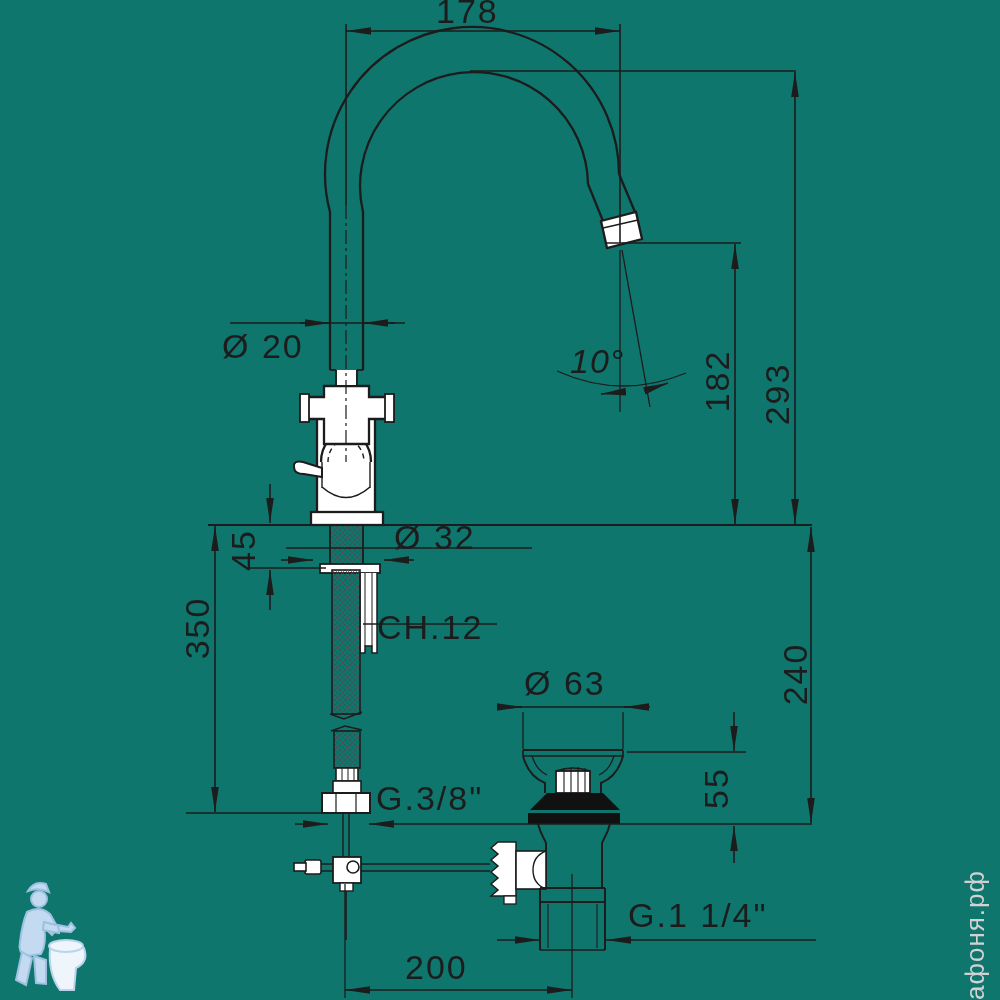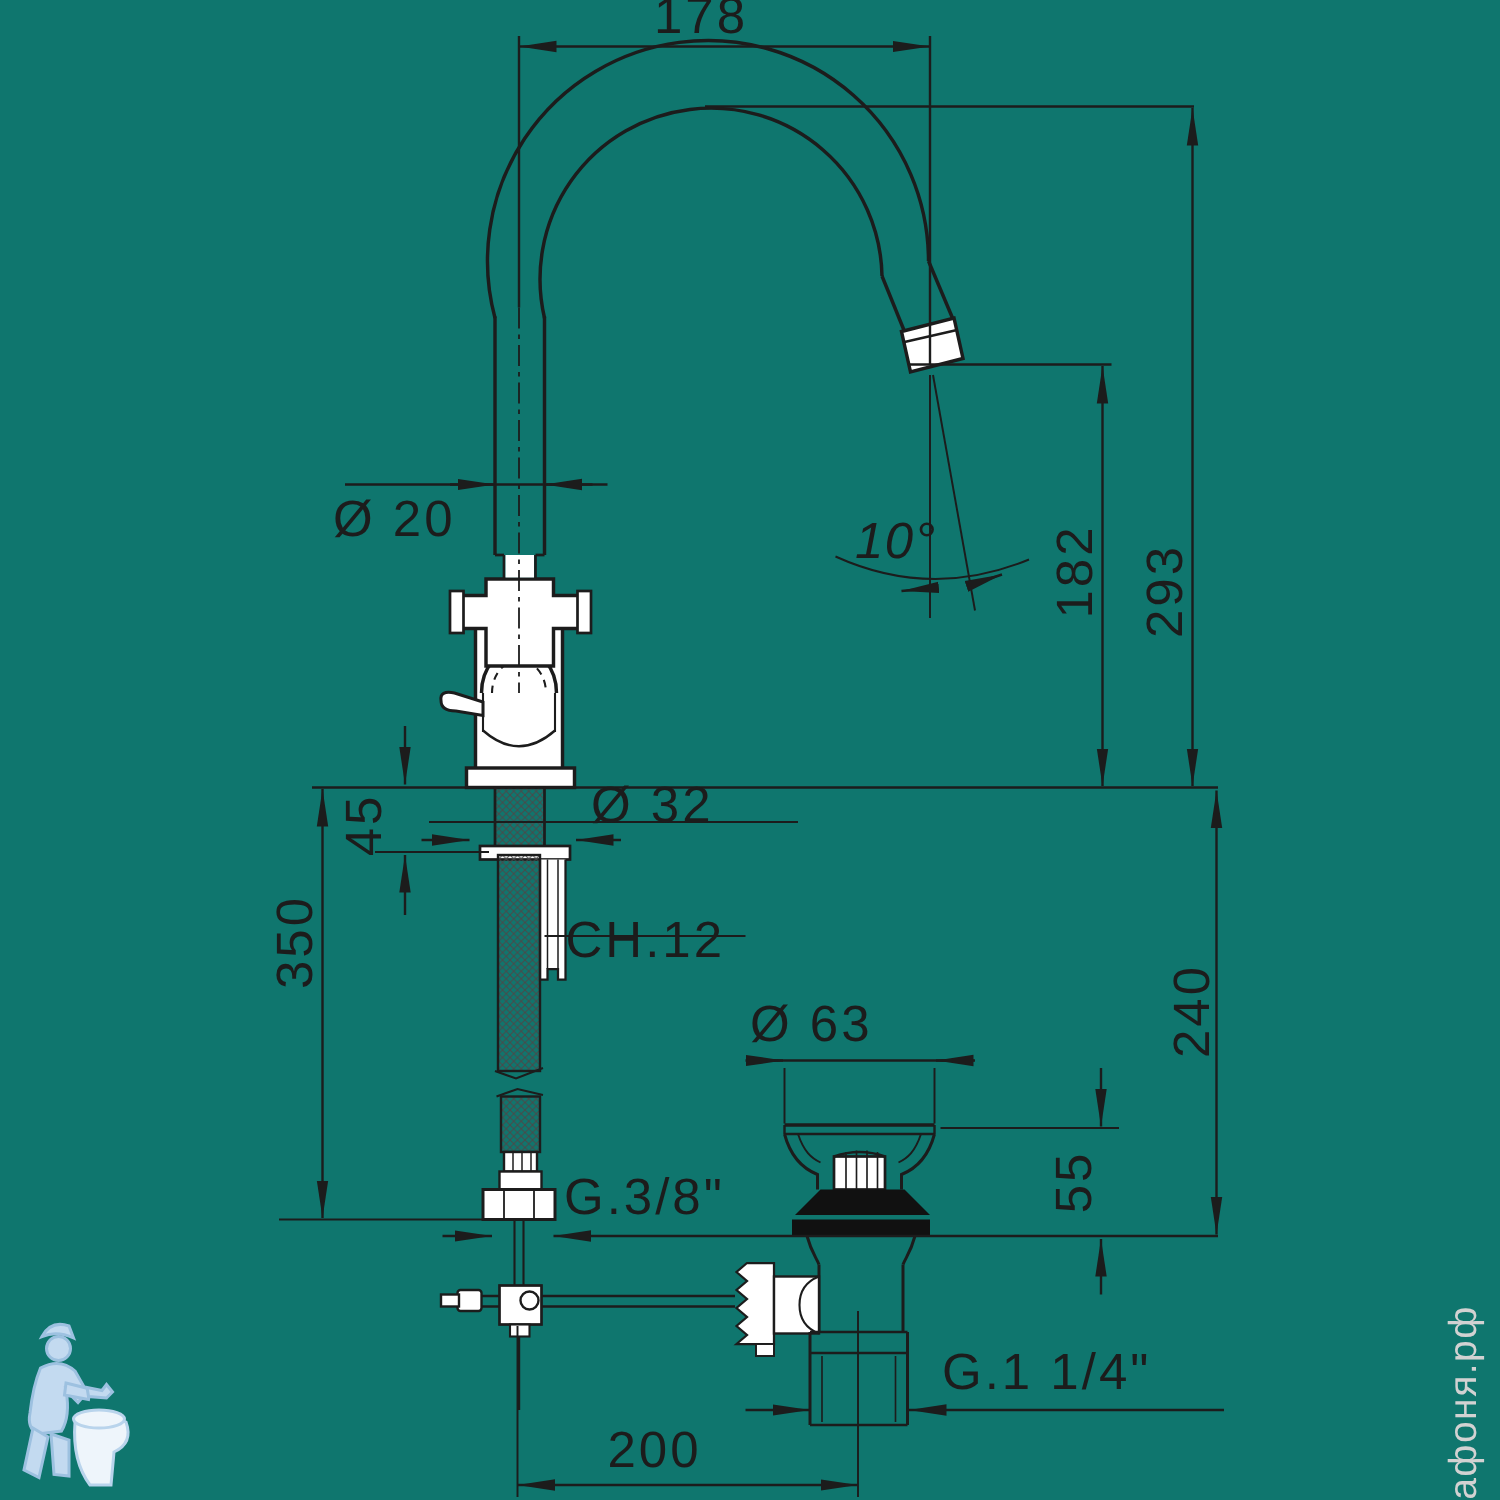--- a/index.html
+++ b/index.html
@@ -218,21 +218,21 @@
     <line x1="572" y1="874" x2="572" y2="998" stroke-width="1.3"></line>
     <line x1="345" y1="990" x2="572" y2="990" marker-start="url(#arr)" marker-end="url(#arr)"></line>
   </g>
 </svg>
 
 <div class="lab" style="left:436px;top:-6px;">178</div>
 <div class="lab" style="left:222px;top:281px;margin-top:48px;">Ø 20</div>
 <div class="lab it" style="left:570px;top:344px;">10°</div>
 <div class="lab" style="left:394px;top:520px;text-align:right;">Ø 32</div>
 <div class="lab" style="left:377px;top:585px;margin-top:25px;">CH.12</div>
-<div class="lab" style="left:500px;top:666px;">Ø 63</div>
+<div class="lab" style="left:524px;top:666px;">Ø 63</div>
 <div class="lab" style="left:376px;top:781px;">G.3/8"</div>
 <div class="lab" style="left:628px;top:898px;">G.1 1/4"</div>
 <div class="lab" style="left:405px;top:950px;text-align:right;">200</div>
 
 <div class="vlab" style="left:243px;top:550px;">45</div>
 <div class="vlab" style="left:197px;top:628px;">350</div>
 <div class="vlab" style="left:717px;top:381px;">182</div>
 <div class="vlab" style="left:777px;top:394px;">293</div>
 <div class="vlab" style="left:716px;top:788px;">55</div>
 <div class="vlab" style="left:795px;top:674px;">240</div>

